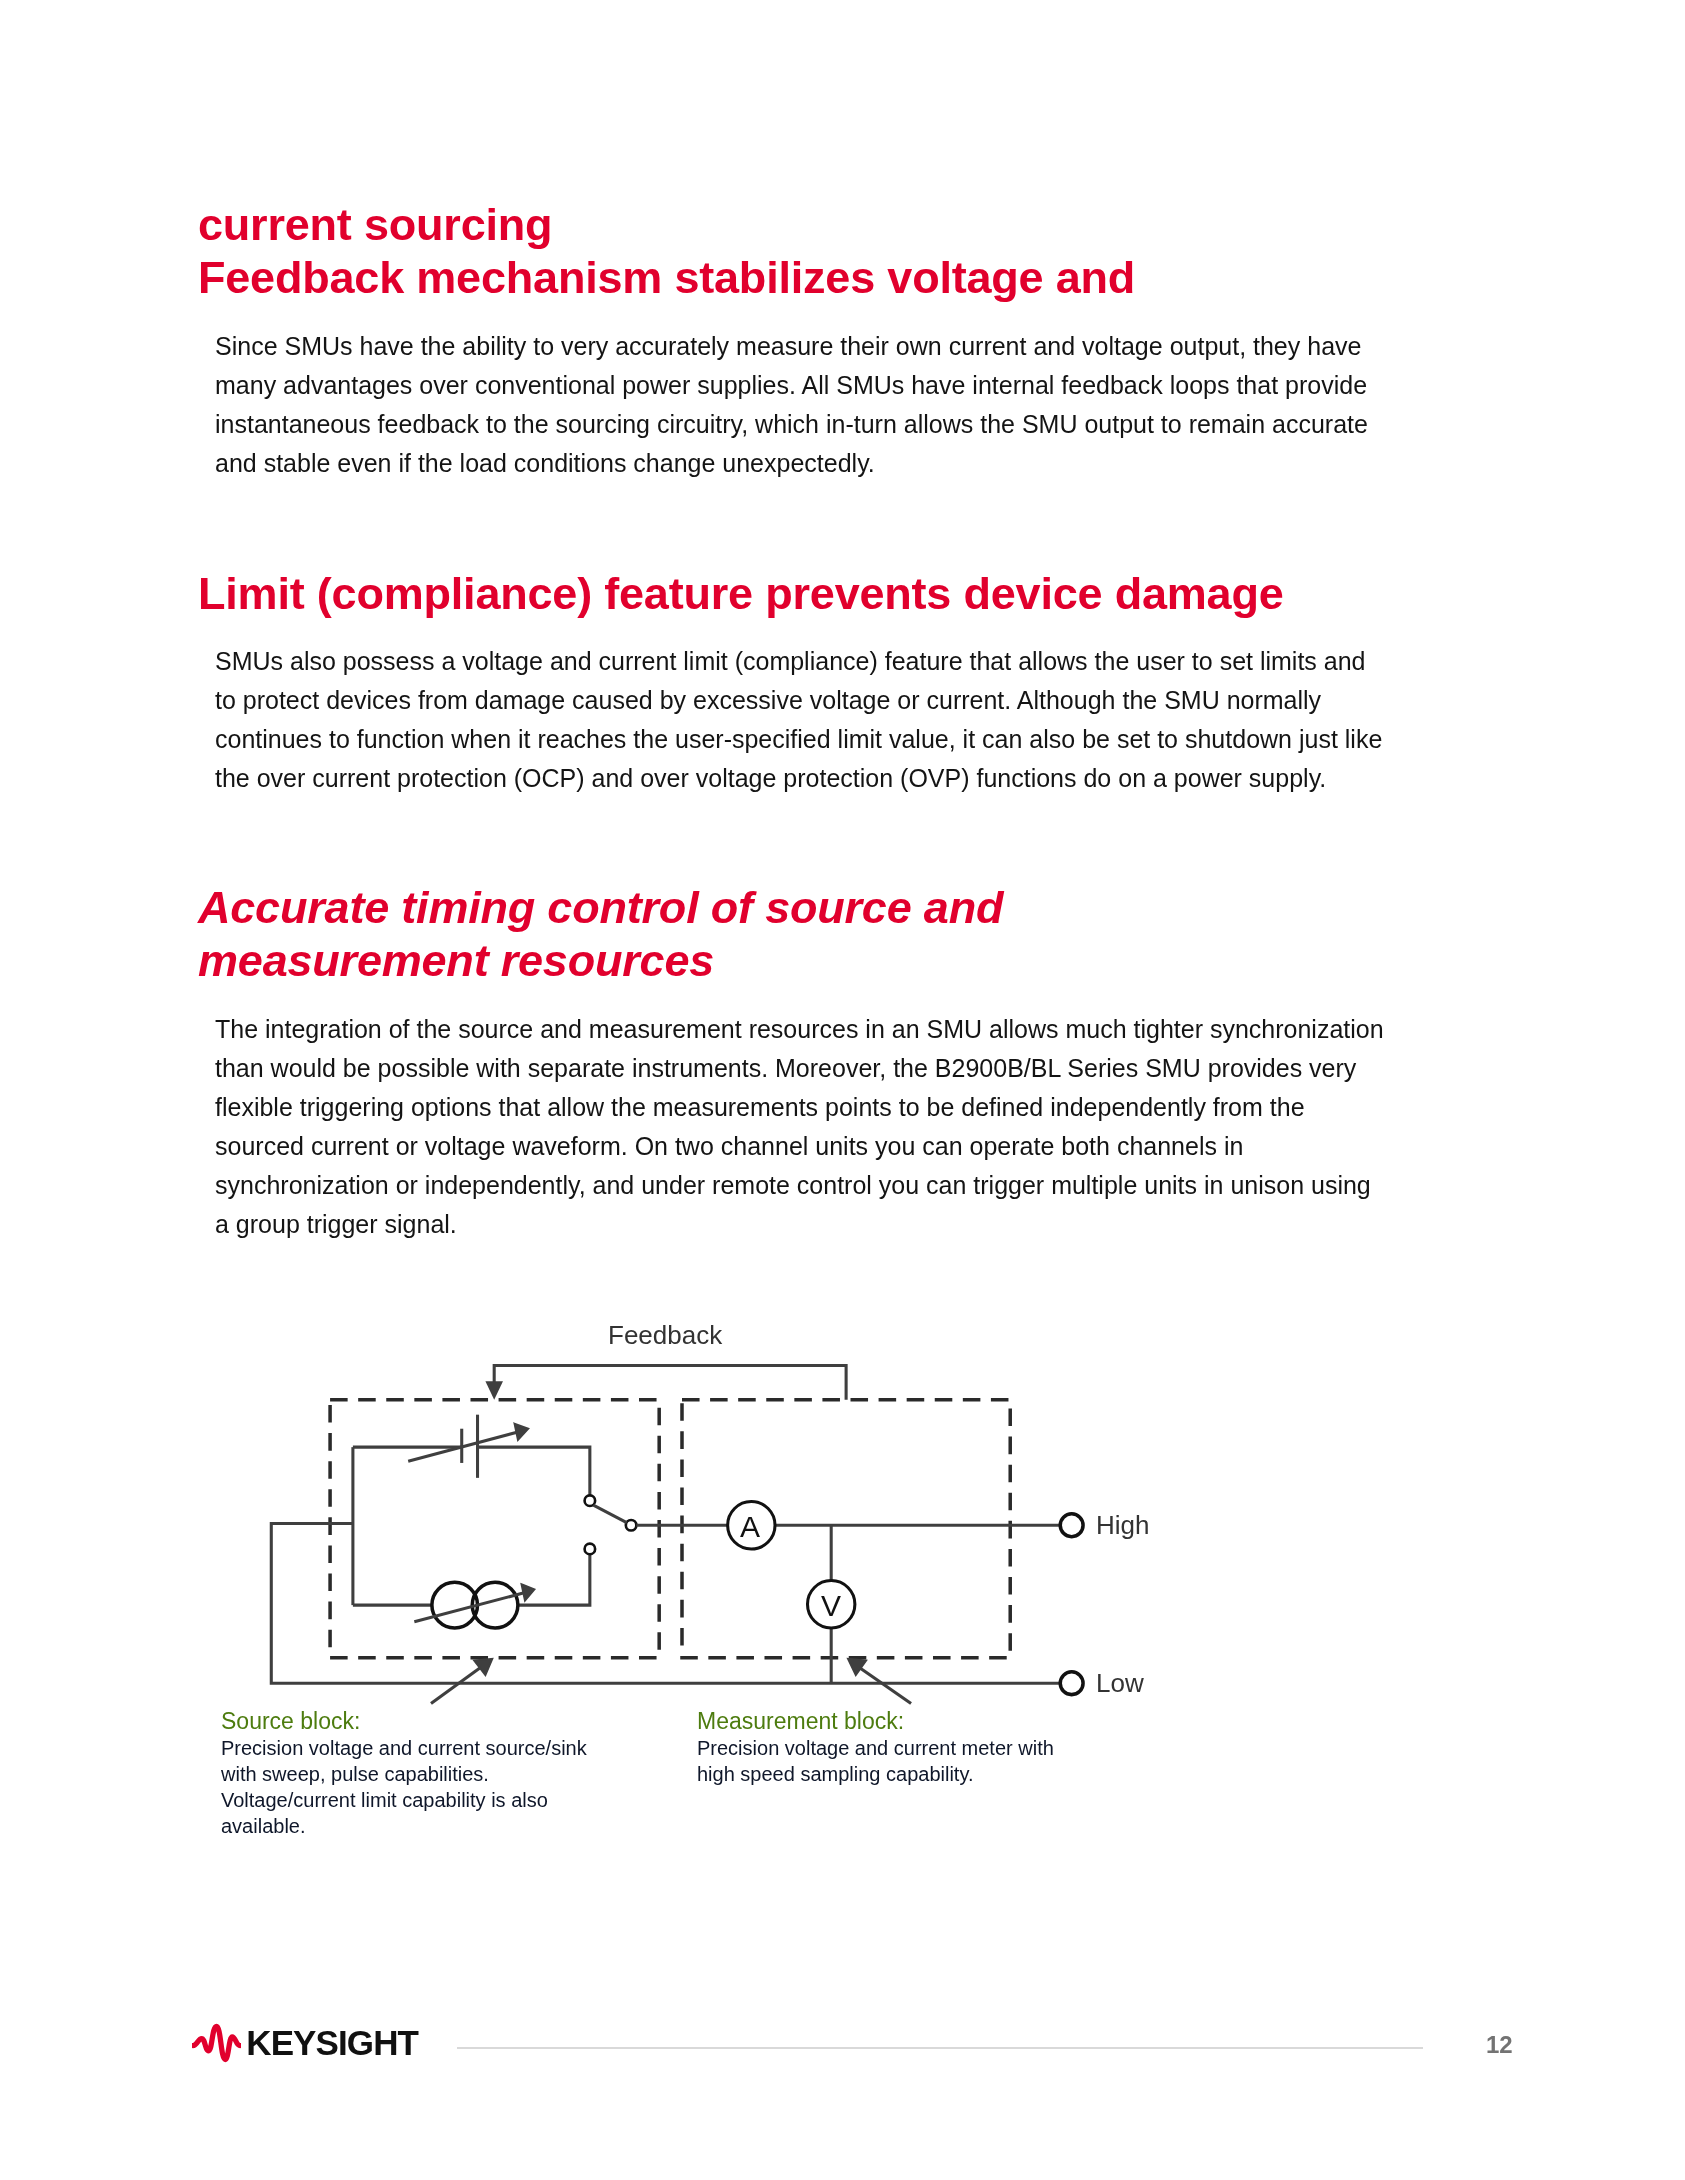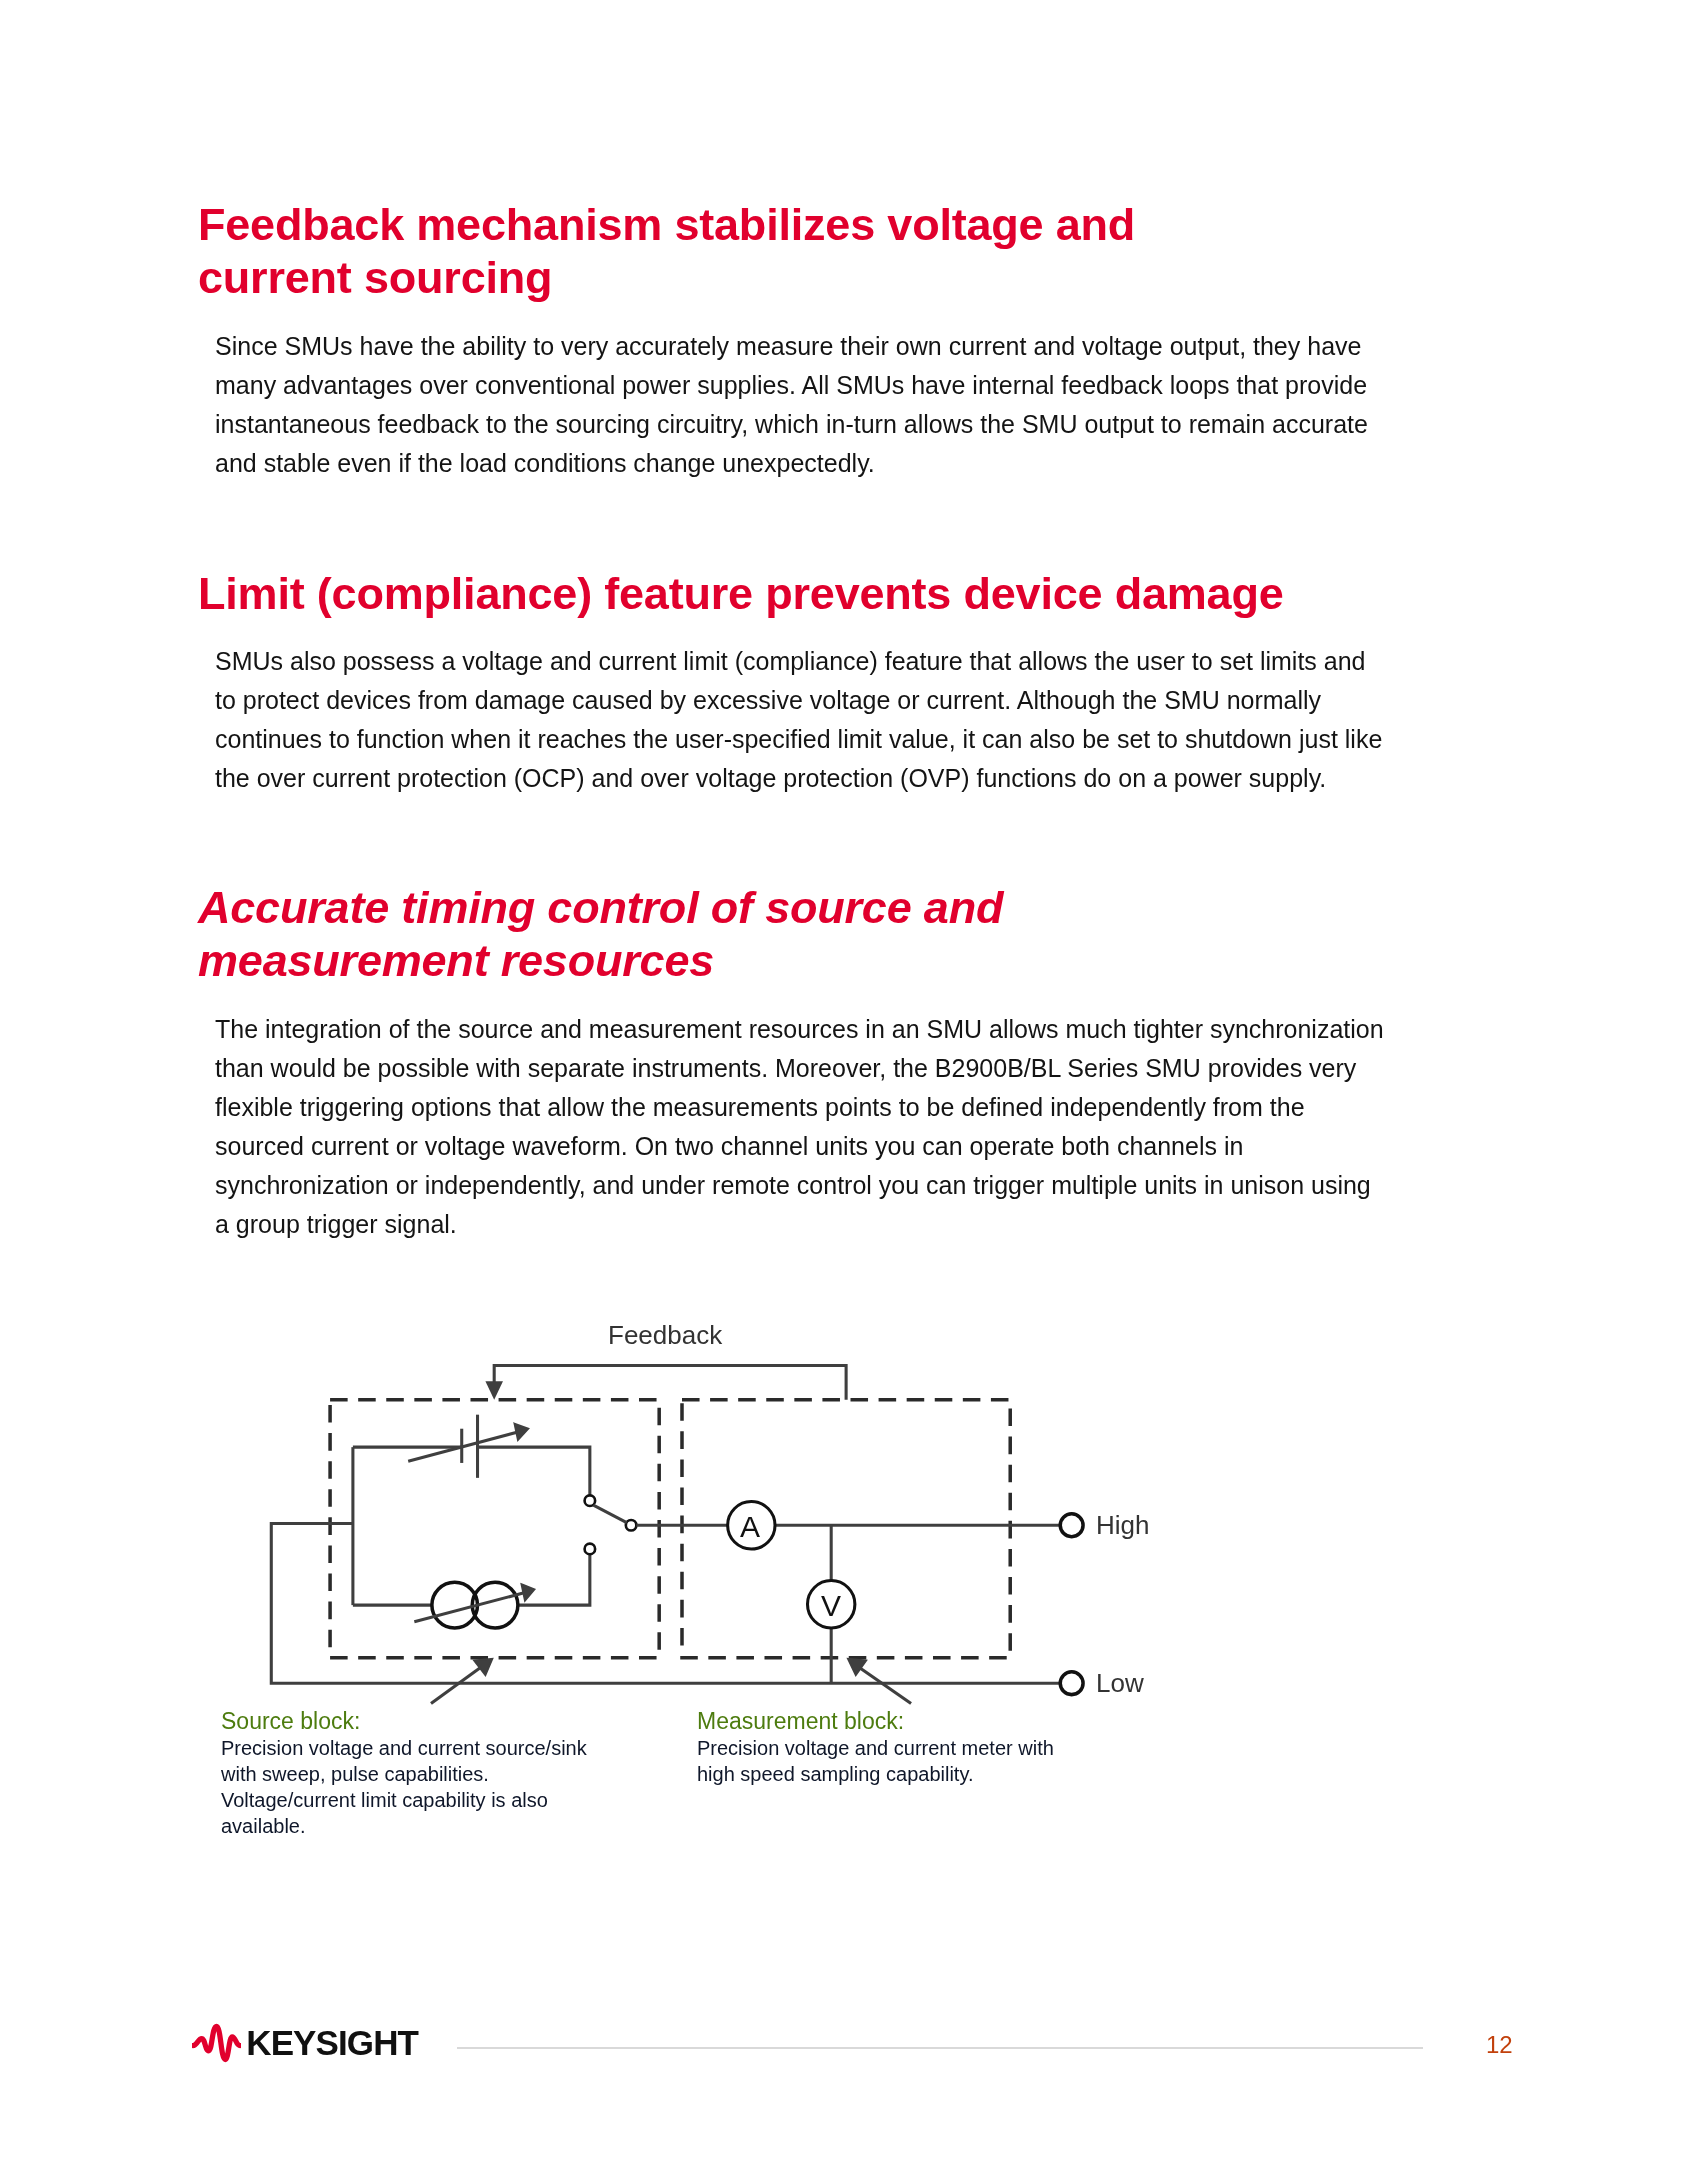--- a/index.html
+++ b/index.html
@@ -23,28 +23,28 @@
   .diagram svg { position: absolute; left: 0; top: 0; }
   .dlabel { position: absolute; font-size: 26px; color: #333333; white-space: nowrap; line-height: 1; }
   .cap-title { position: absolute; font-size: 23px; color: #4d7c0f; white-space: nowrap; line-height: 1; }
   .cap-detail { position: absolute; font-size: 20px; color: #0f172a; line-height: 26px; }
   .cap-detail span { display: block; white-space: nowrap; }
 
   .footer-logo { position: absolute; left: 192px; top: 2019px; height: 46px; display: flex; align-items: center; }
   .footer-logo .word { font-family: Liberation Sans, sans-serif; font-weight: bold; font-size: 35px;
                        color: #111; letter-spacing: -0.9px; margin-left: 5.3px; line-height: 1; }
   .footer-rule { position: absolute; left: 457px; top: 2047px; width: 966px; height: 1.8px; background: #d9d9d9; }
-  .page-num { position: absolute; left: 1486px; top: 2033px; font-weight: normal; font-size: 24px; color: #c2410c; line-height: 1; }
+  .page-num { position: absolute; left: 1486px; top: 2033px; font-weight: bold; font-size: 24px; color: #737373; line-height: 1; }
 </style>
 </head>
 <body>
 
 <h2 class="heading" id="h1">
+  <span>current sourcing</span>
   <span>Feedback mechanism stabilizes voltage and</span>
-  <span>current sourcing</span>
 </h2>
 <p class="body-text" id="p1">
   <span>Since SMUs have the ability to very accurately measure their own current and voltage output, they have</span>
   <span>many advantages over conventional power supplies. All SMUs have internal feedback loops that provide</span>
   <span>instantaneous feedback to the sourcing circuitry, which in-turn allows the SMU output to remain accurate</span>
   <span>and stable even if the load conditions change unexpectedly.</span>
 </p>
 
 <h2 class="heading" id="h2">
   <span>Limit (compliance) feature prevents device damage</span>

